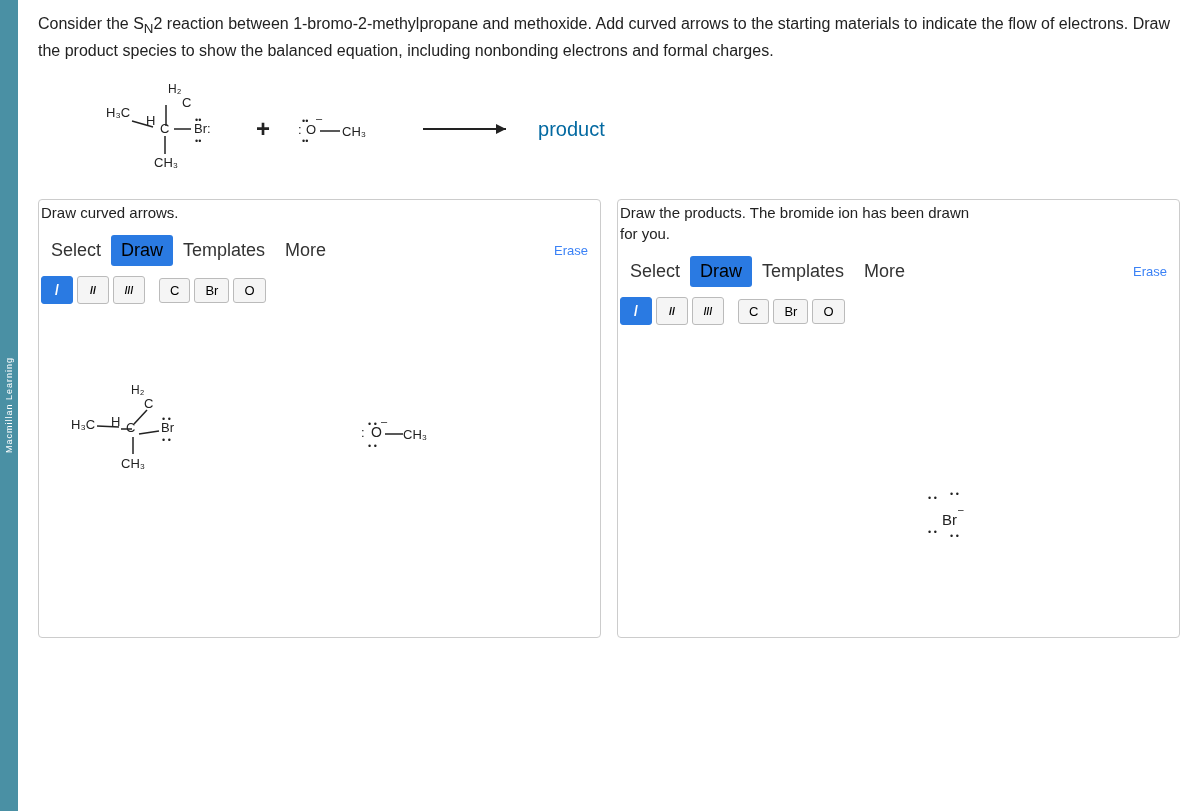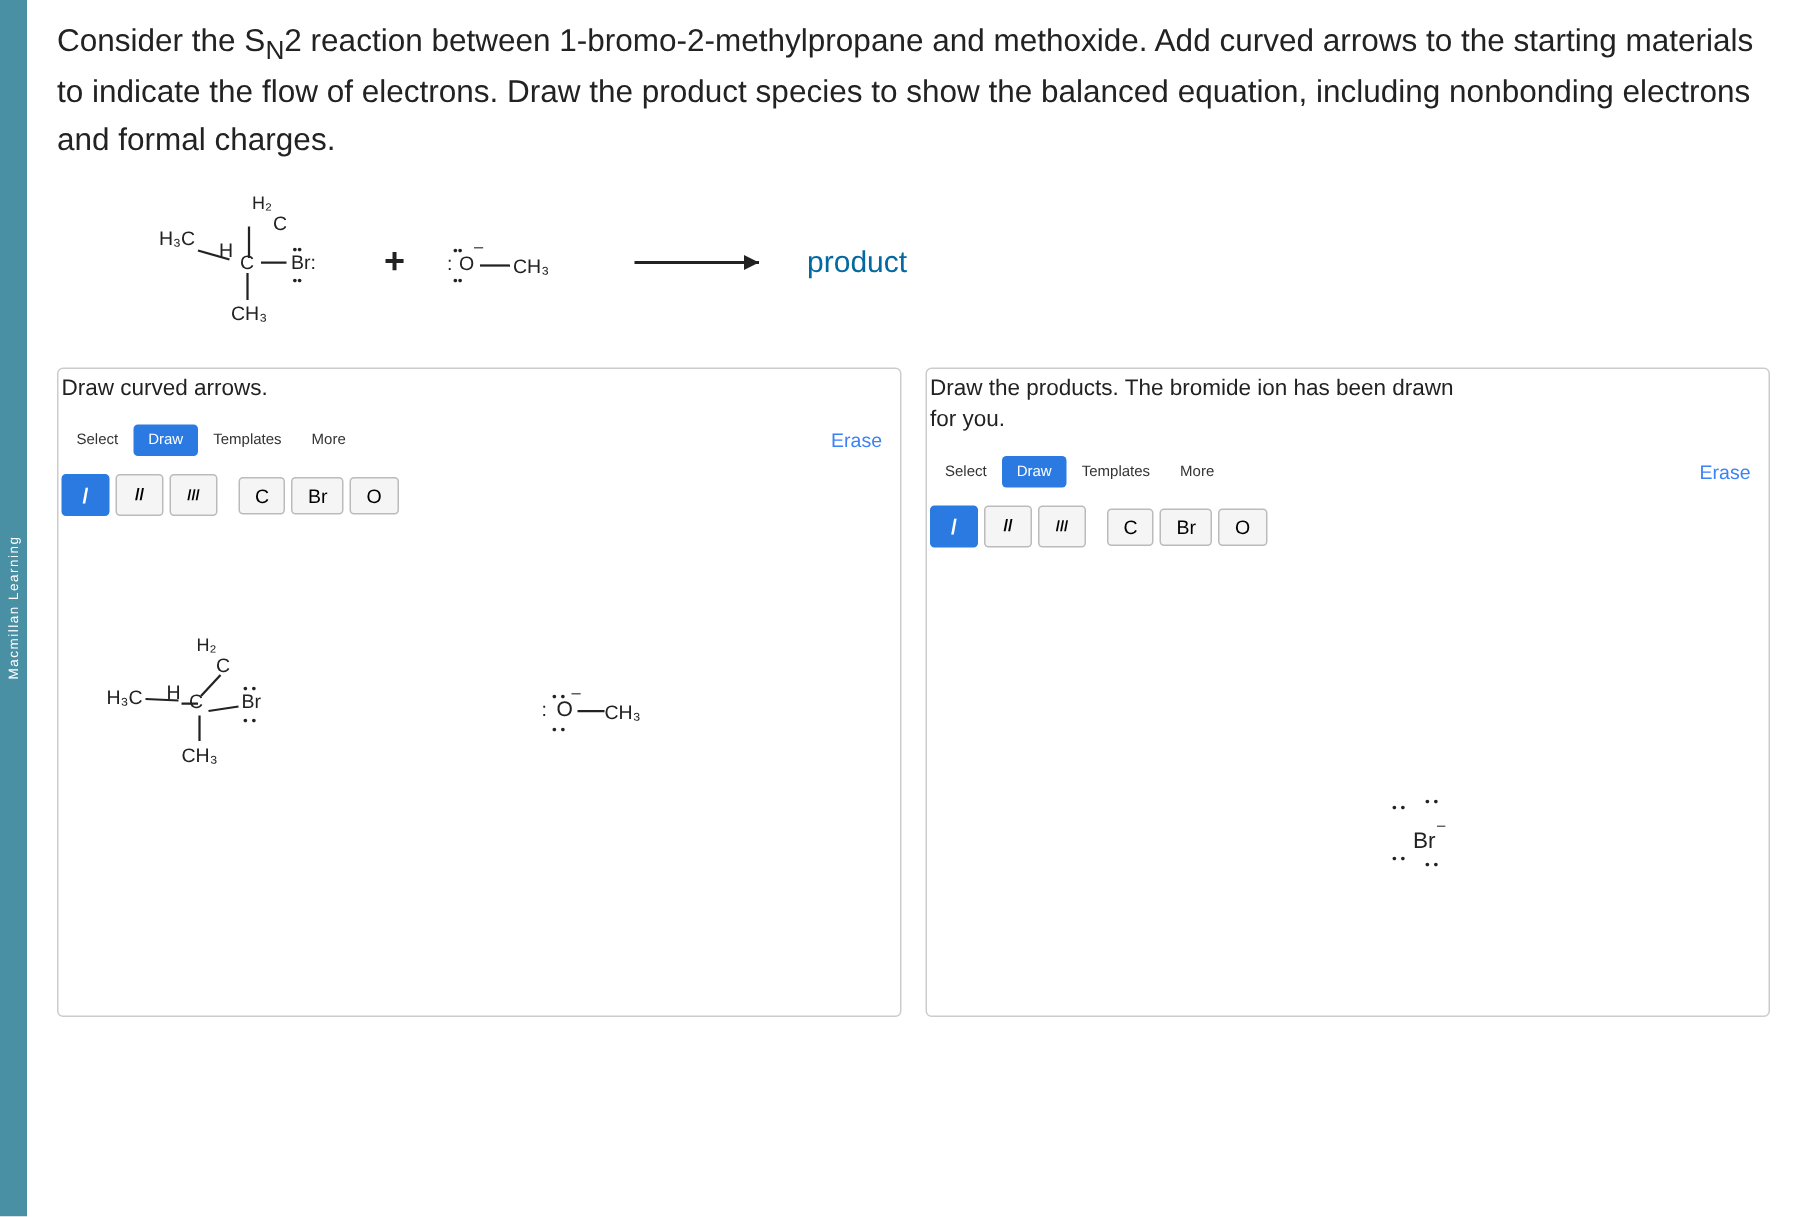--- a/index.html
+++ b/index.html
@@ -34,21 +34,21 @@
       letter-spacing: 1px;
     }
 
     .main-content {
       margin-left: 18px;
       padding: 12px 20px;
     }
 
     
     .problem-text {
-      font-size: 21px;
+      font-size: 16px;
       line-height: 1.5;
       color: #222;
       margin-bottom: 16px;
     }
 
     
     .reaction-area {
       display: flex;
       align-items: center;
       margin: 10px 0 20px 40px;
@@ -136,29 +136,29 @@
       justify-content: space-between;
       margin-bottom: 10px;
     }
     .full-toolbar-left {
       display: flex;
       align-items: center;
       gap: 0;
     }
     .nav-btn {
       padding: 5px 10px;
-      font-size: 10px;
+      font-size: 18px;
       cursor: pointer;
       border: none;
       background: transparent;
       color: #333;
     }
     .nav-btn.active {
       background: #2a7ae2;
-      color: #ffffff;
+      color: #000000;
       border-radius: 3px;
     }
     .erase-btn {
       padding: 5px 10px;
       font-size: 13px;
       cursor: pointer;
       border: none;
       background: transparent;
       color: #3b82f6;
     }

